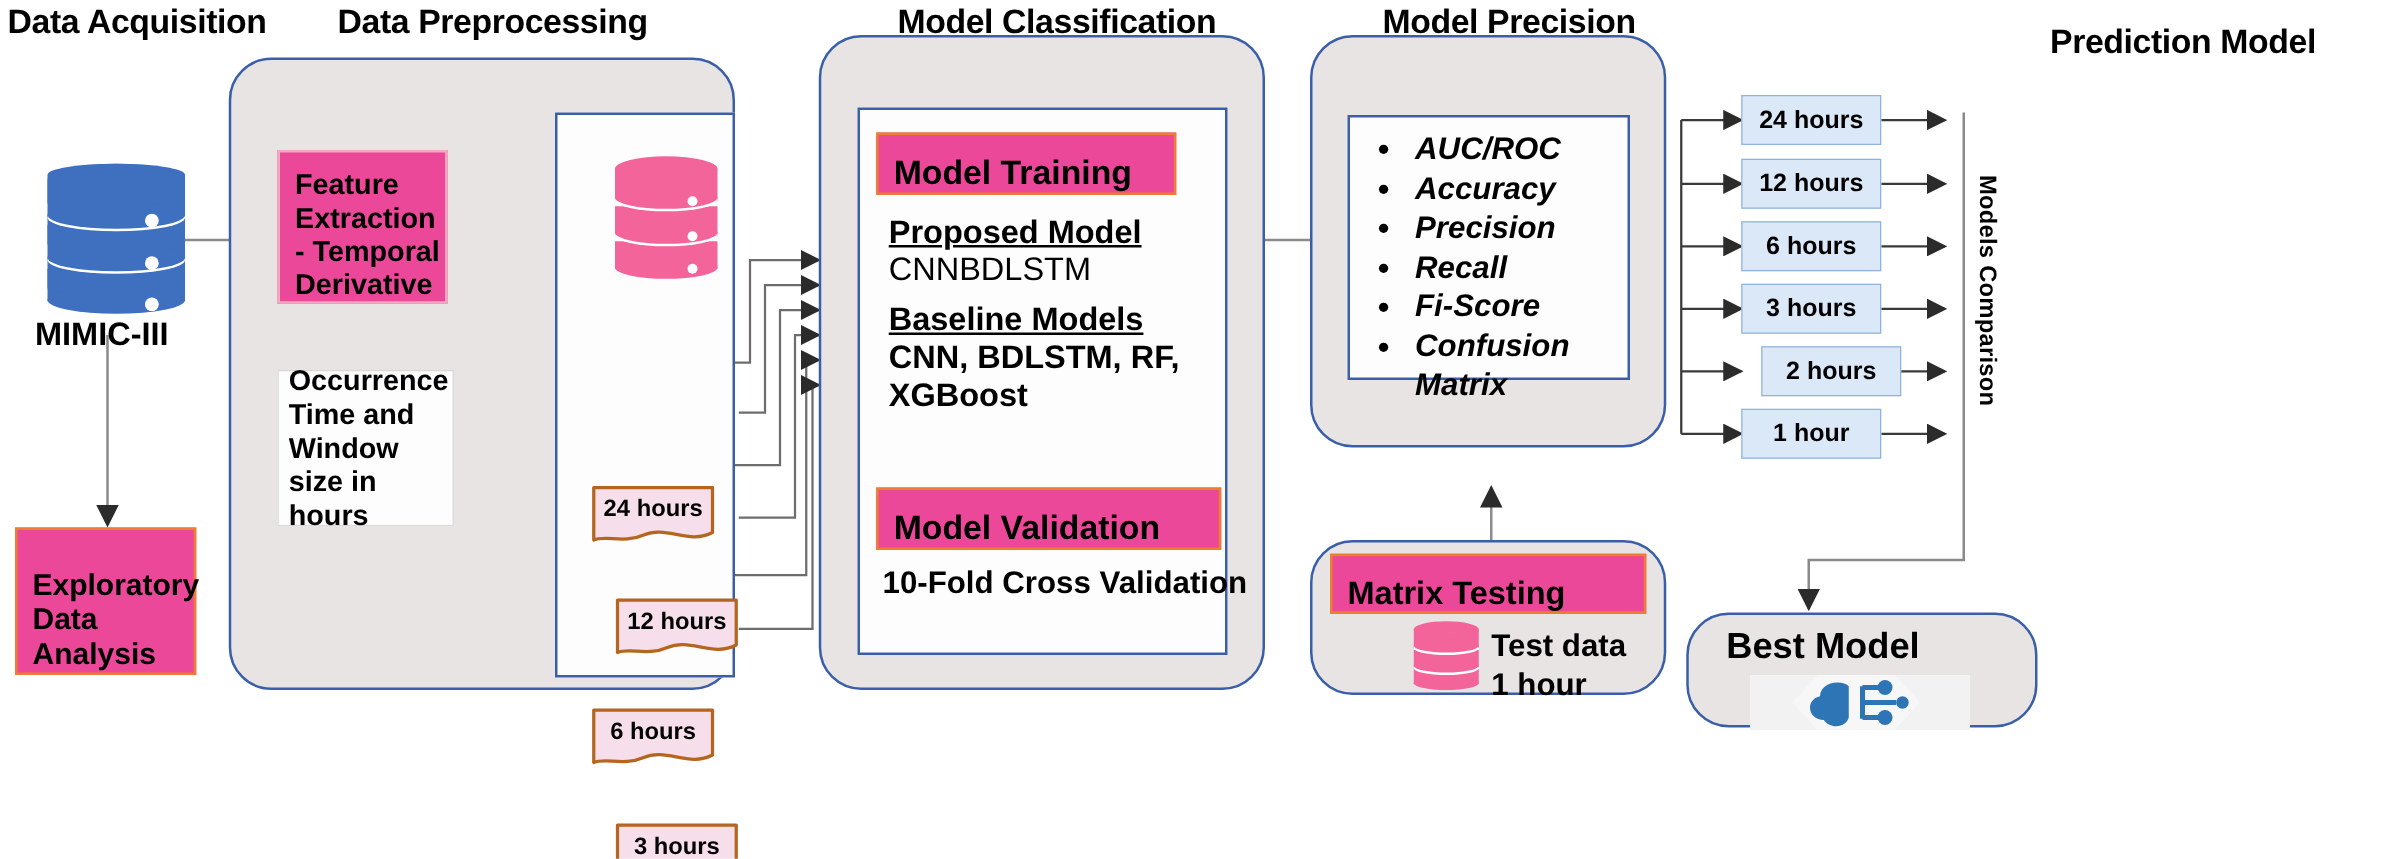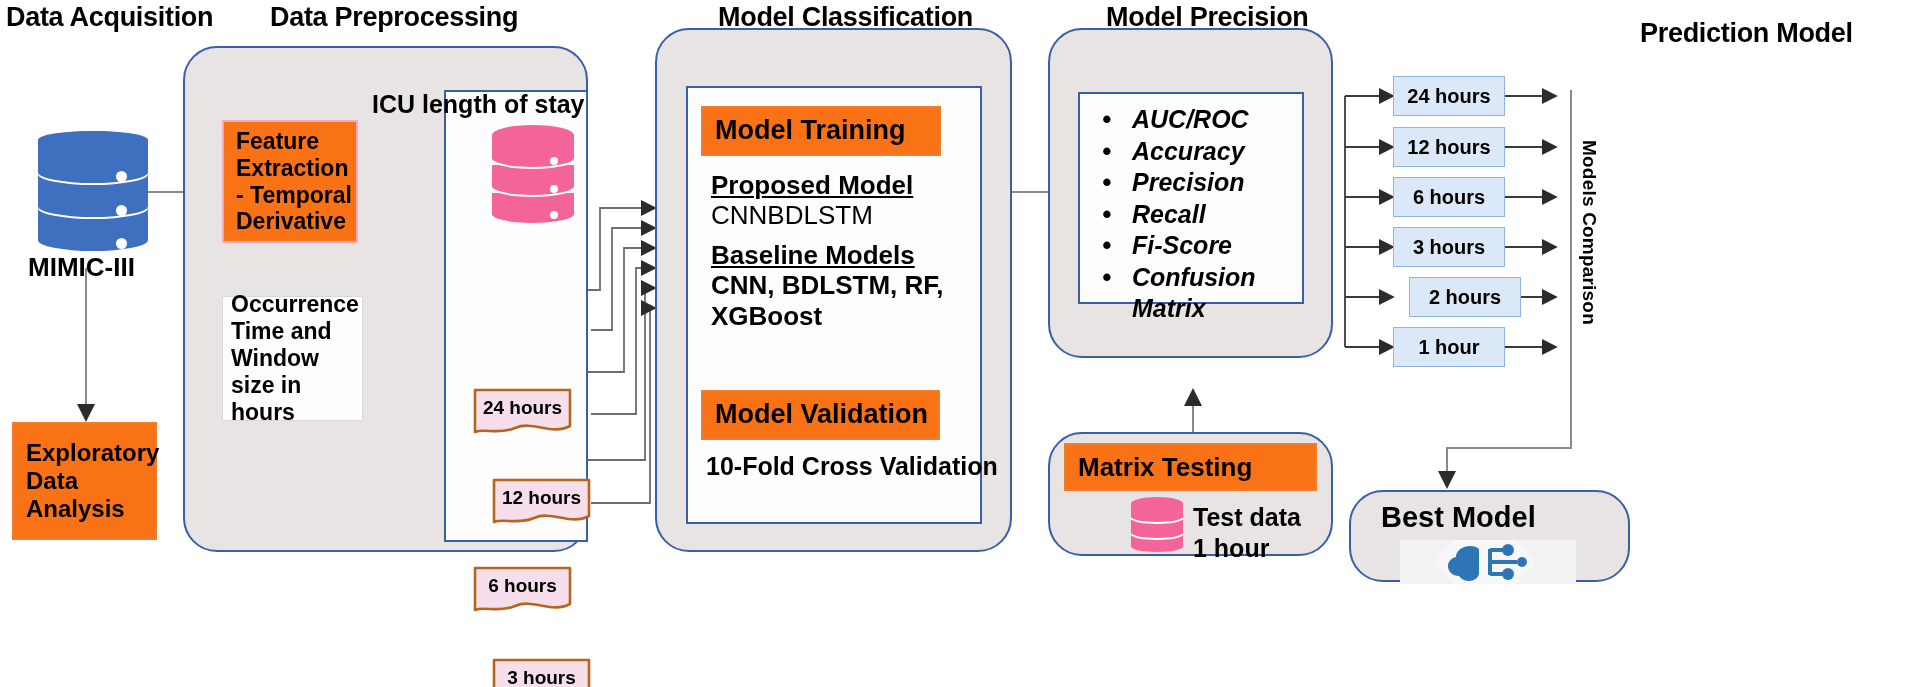--- a/index.html
+++ b/index.html
@@ -12,21 +12,21 @@
   .stage-title{font-weight:bold;font-size:27px;letter-spacing:-0.3px;white-space:nowrap;color:#000;}
 
   
   .panel{background:#e8e4e3;border:2.5px solid #3a5fa8;border-radius:34px;box-sizing:border-box;}
 
   
   .whitebox{background:#fdfdfd;border:2px solid #3a5fa8;box-sizing:border-box;}
   .plainbox{background:#fdfdfd;border:1px solid #d8d8d8;box-sizing:border-box;}
 
   
-  .yellowbox{background:#f97316;box-sizing:border-box;display:flex;align-items:center;}
+  .yellowbox{background:#ec4899;box-sizing:border-box;display:flex;align-items:flex-end;}
   .yellow-pink{border:2px solid #f5a9c0;}
   .yellow-orange{border:2.5px solid #ed7d31;}
   .ybox-text{font-weight:bold;font-size:25px;line-height:1.16;padding-left:12px;}
 
   
   .cyl{position:relative;}
   .cyl .band{position:absolute;left:0;border-radius:50%/22%;}
 
   
   .doc{position:relative;box-sizing:border-box;}
@@ -164,21 +164,20 @@
   </div>
 
   <div class="abs plainbox" style="left:222px;top:296px;width:141px;height:125px;display:flex;align-items:center;">
     <div class="txt" style="font-size:23px;padding-left:8px;">Occurrence
 Time  and
 Window
 size in hours</div>
   </div>
 
   <div class="abs whitebox" style="left:444px;top:90px;width:144px;height:452px;"></div>
-  <div class="abs txt" style="left:372px;top:90px;font-size:25px;z-index:4;background:transparent;">ICU length of stay</div>
 
   <div class="abs" style="left:492px;top:125px;width:82px;height:92px;z-index:3;">
     <div class="abs" style="left:0;top:10px;width:82px;height:26px;background:#f2649a;"></div>
     <div class="abs" style="left:0;top:40px;width:82px;height:24px;background:#f2649a;"></div>
     <div class="abs" style="left:0;top:68px;width:82px;height:22px;background:#f2649a;"></div>
     <div class="abs" style="left:0;top:0;width:82px;height:20px;border-radius:50%;background:#f2649a;"></div>
     <div class="abs" style="left:0;top:26px;width:82px;height:18px;border-radius:50%;background:#fff;"></div>
     <div class="abs" style="left:0;top:24px;width:82px;height:18px;border-radius:50%;background:#f2649a;"></div>
     <div class="abs" style="left:0;top:54px;width:82px;height:18px;border-radius:50%;background:#fff;"></div>
     <div class="abs" style="left:0;top:52px;width:82px;height:18px;border-radius:50%;background:#f2649a;"></div>
@@ -223,21 +222,21 @@
     <div class="ybox-text" style="font-size:27px;">Model Training</div>
   </div>
 
   <div class="abs txt ul" style="left:711px;top:170px;font-size:26px;">Proposed Model</div>
   <div class="abs txt" style="left:711px;top:200px;font-size:26px;font-weight:normal;text-align:right;">CNNBDLSTM</div>
 
   <div class="abs txt ul" style="left:711px;top:240px;font-size:26px;">Baseline Models</div>
   <div class="abs txt" style="left:711px;top:270px;font-size:26px;">CNN,  BDLSTM, RF,
 XGBoost</div>
 
-  <div class="abs yellowbox yellow-orange" style="left:701px;top:390px;width:239px;height:50px;">
+  <div class="abs yellowbox yellow-orange" style="left:701px;top:390px;width:276px;height:50px;">
     <div class="ybox-text" style="font-size:27px;">Model Validation</div>
   </div>
   <div class="abs txt" style="left:706px;top:452px;font-size:25px;">10-Fold Cross Validation</div>
 
   <div class="abs panel" style="left:1048px;top:28px;width:285px;height:330px;"></div>
   <div class="abs whitebox" style="left:1078px;top:92px;width:226px;height:212px;"></div>
   <ul class="abs bullets" style="left:1096px;top:104px;width:215px;">
     <li>AUC/ROC</li>
     <li>Accuracy</li>
     <li>Precision</li>

